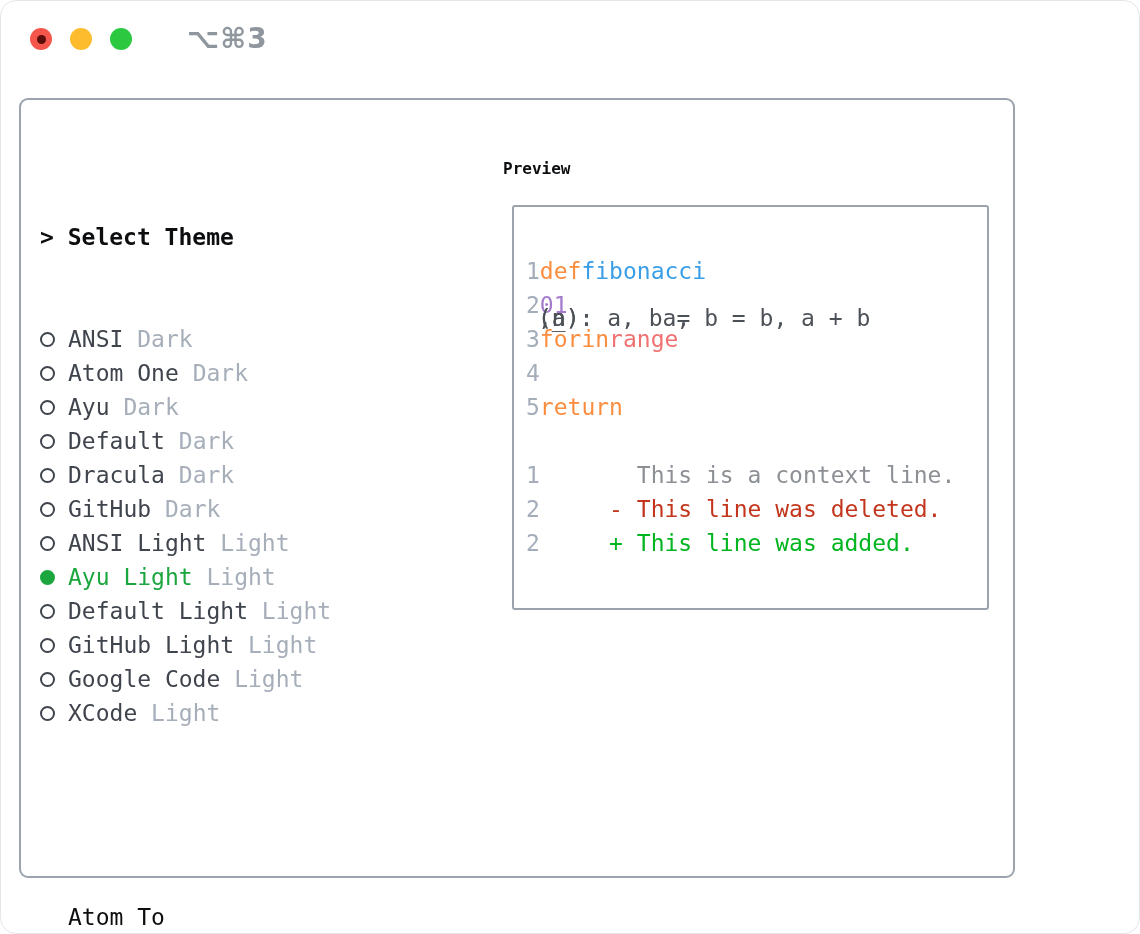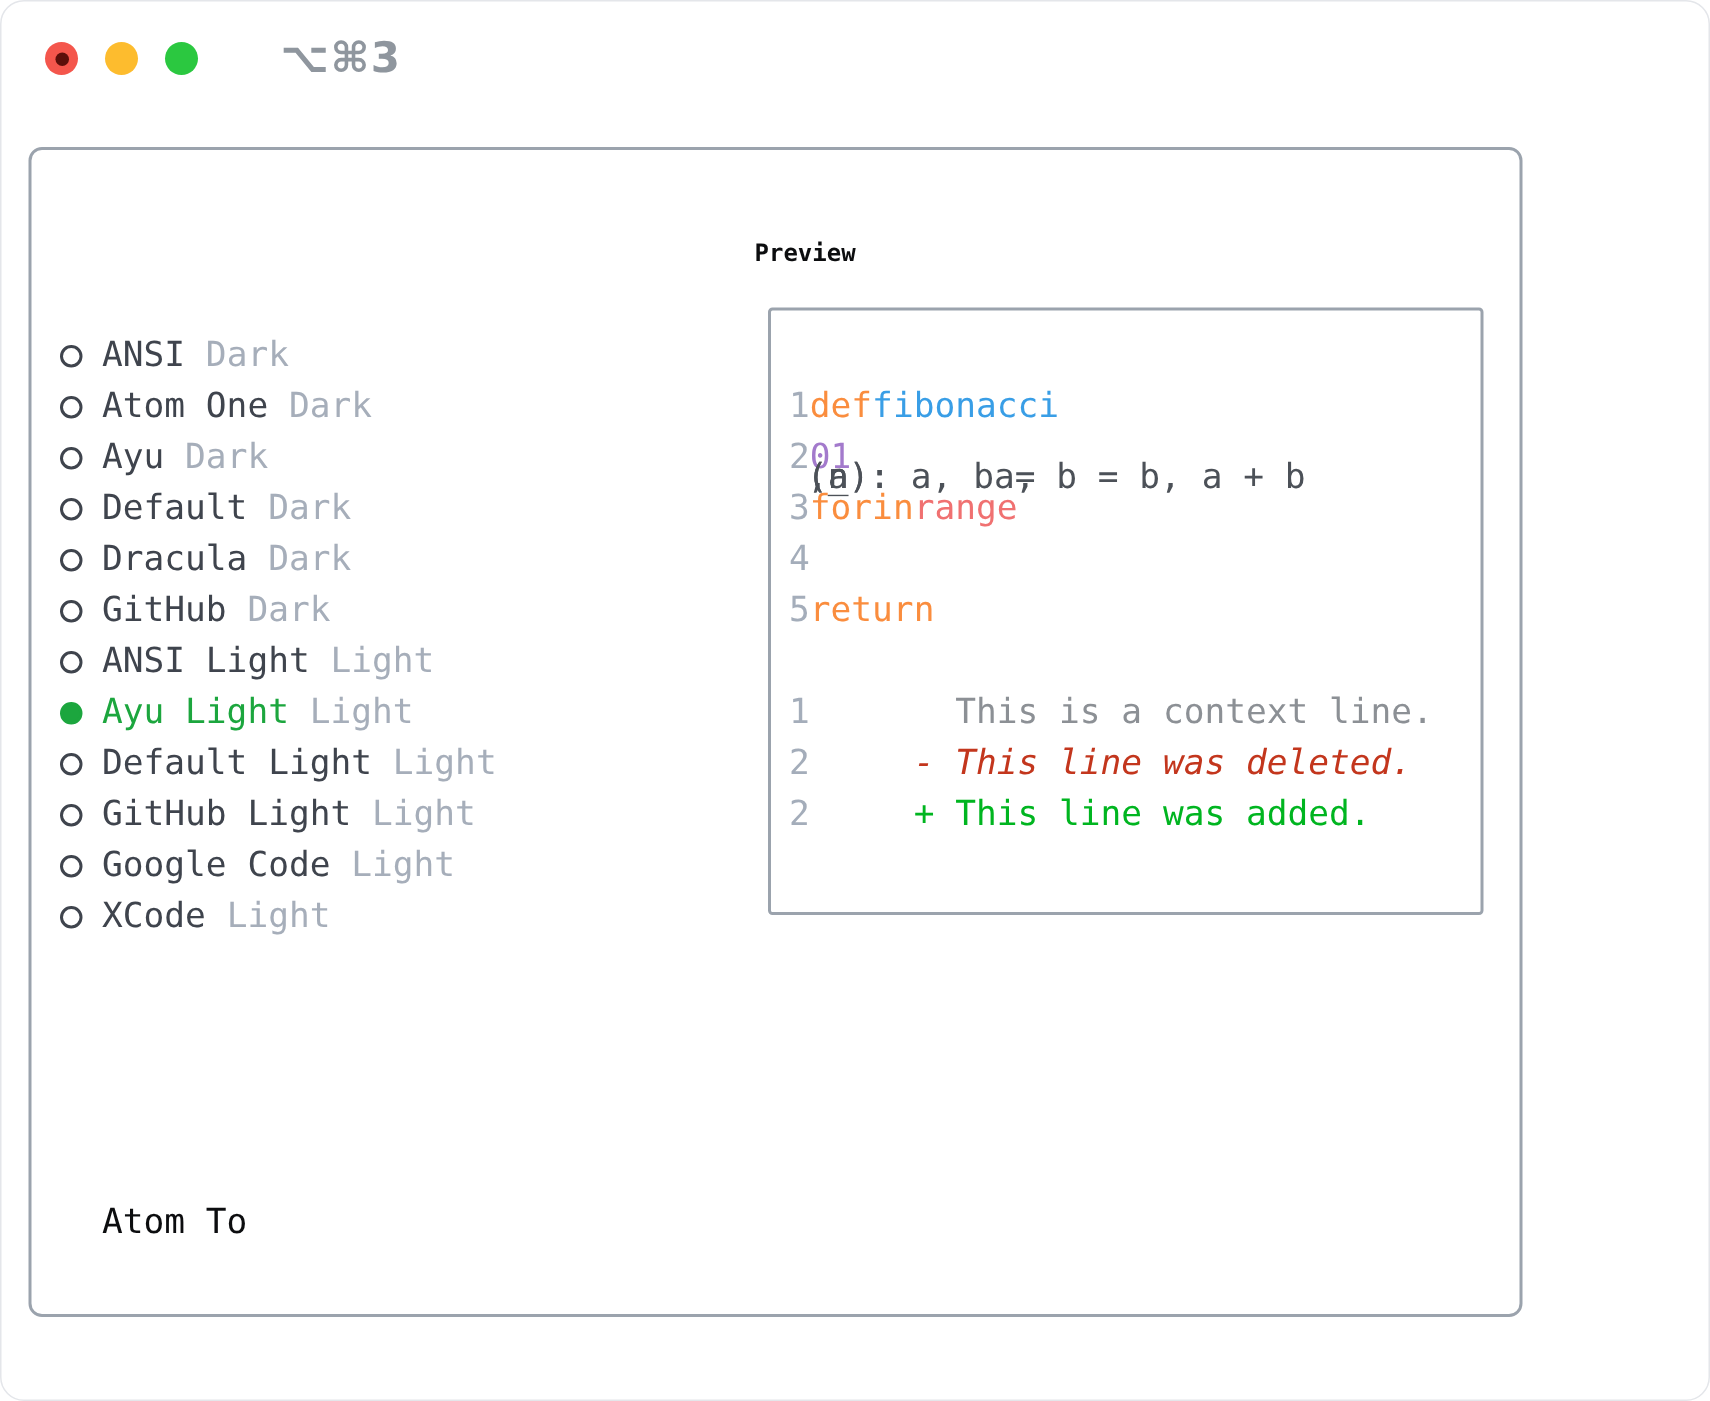--- a/index.html
+++ b/index.html
@@ -64,38 +64,39 @@
     font-size:23px;line-height:34px;white-space:pre;
   }
   .crow{height:34px;}
   .ln{color:var(--linenum);}
   .seg.code{color:var(--codetext);}
   .seg.kw{color:var(--kw);}
   .seg.fn{color:var(--fn);text-align:center;}
   .seg.lit{color:var(--lit);}
   .seg.builtin{color:var(--builtin);}
   .seg.ctx{color:var(--ctx);}
-  .seg.del{color:var(--del);font-style:italic;}
+  .seg.del{color:var(--del);}
   .seg.add{color:var(--add);}
 </style>
 </head>
 <body>
 
 <div class="window">
   <div class="titlebar">
     <button class="light red">
       <span class="dot"></span>
     </button>
     <button class="light yellow"></button>
     <button class="light green"></button>
     <span class="shortcut">⌥⌘3</span>
   </div>
 
   <div class="panel">
     <div class="left-col">
+      <div class="row hdr" id="select-theme-header">&gt; Select Theme</div>
       <div id="theme-list"><div class="row item"><span class="radio"></span><span class="name">ANSI</span><span class="variant"> Dark</span></div><div class="row item"><span class="radio"></span><span class="name">Atom One</span><span class="variant"> Dark</span></div><div class="row item"><span class="radio"></span><span class="name">Ayu</span><span class="variant"> Dark</span></div><div class="row item"><span class="radio"></span><span class="name">Default</span><span class="variant"> Dark</span></div><div class="row item"><span class="radio"></span><span class="name">Dracula</span><span class="variant"> Dark</span></div><div class="row item"><span class="radio"></span><span class="name">GitHub</span><span class="variant"> Dark</span></div><div class="row item"><span class="radio"></span><span class="name">ANSI Light</span><span class="variant"> Light</span></div><div class="row item selected"><span class="radio filled"></span><span class="name">Ayu Light</span><span class="variant"> Light</span></div><div class="row item"><span class="radio"></span><span class="name">Default Light</span><span class="variant"> Light</span></div><div class="row item"><span class="radio"></span><span class="name">GitHub Light</span><span class="variant"> Light</span></div><div class="row item"><span class="radio"></span><span class="name">Google Code</span><span class="variant"> Light</span></div><div class="row item"><span class="radio"></span><span class="name">XCode</span><span class="variant"> Light</span></div></div>
       <div class="spacer"></div>
       <div class="row apply-hdr">Atom To</div>
       
       
       
     </div>
 
     <div class="preview-title">Preview</div>
     <div class="preview-box">

